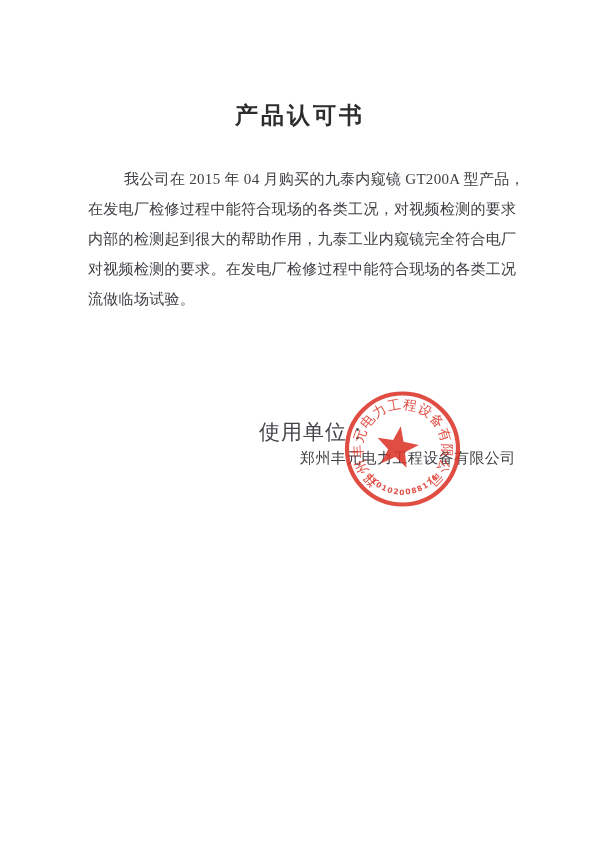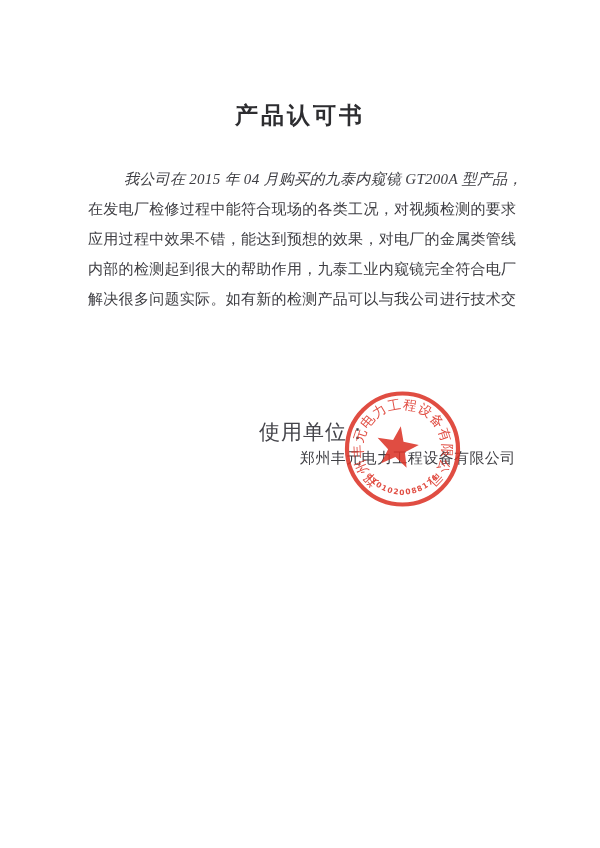--- a/index.html
+++ b/index.html
@@ -30,21 +30,21 @@
   .body-text {
     position: absolute;
     left: 88px; top: 164px;
     width: 434px;
     font-size: 15px;
     letter-spacing: 0.3px;
     line-height: 30px;
     color: #3d3d42;
   }
   .body-line { height: 30px; white-space: nowrap; }
-  .body-line.indent { padding-left: 36px; font-style: italic; }
+  .body-line.indent { padding-left: 36px; }
   .user-unit-label {
     position: absolute;
     left: 259px; top: 418px;
     font-size: 21px;
     letter-spacing: 1px;
     color: #44444a;
   }
   .company-name {
     position: absolute;
     left: 300px; top: 449px;
@@ -84,23 +84,23 @@
 </head>
 <body>
 
 <div class="page">
 
   <div class="doc-title">产品认可书</div>
 
   <div class="body-text">
     <div class="body-line indent">我公司在 2015 年 04 月购买的九泰内窥镜 GT200A 型产品，</div>
     <div class="body-line">在发电厂检修过程中能符合现场的各类工况，对视频检测的要求</div>
-    <div class="body-line">应用过程中效果不错，能达到预想的效果，对电厂的金属类管线</div>
     <div class="body-line">内部的检测起到很大的帮助作用，九泰工业内窥镜完全符合电厂</div>
-    <div class="body-line">解决很多问题实际。如有新的检测产品可以与我公司进行技术交</div>
+    <div class="body-line">对视频检测的要求。在发电厂检修过程中能符合现场的各类工况</div>
+    <div class="body-line">流做临场试验。</div>
   </div>
 
   <div class="user-unit-label">使用单位：</div>
 
   <div class="company-name">郑州丰元电力工程设备有限公司</div>
 
 
   <svg class="seal" viewBox="0 0 140 140" xmlns="http://www.w3.org/2000/svg">
     <defs>
       <path id="seal-arc-top" d="M 45.4 102 A 40 40 0 1 1 93.6 102" fill="none"></path>

